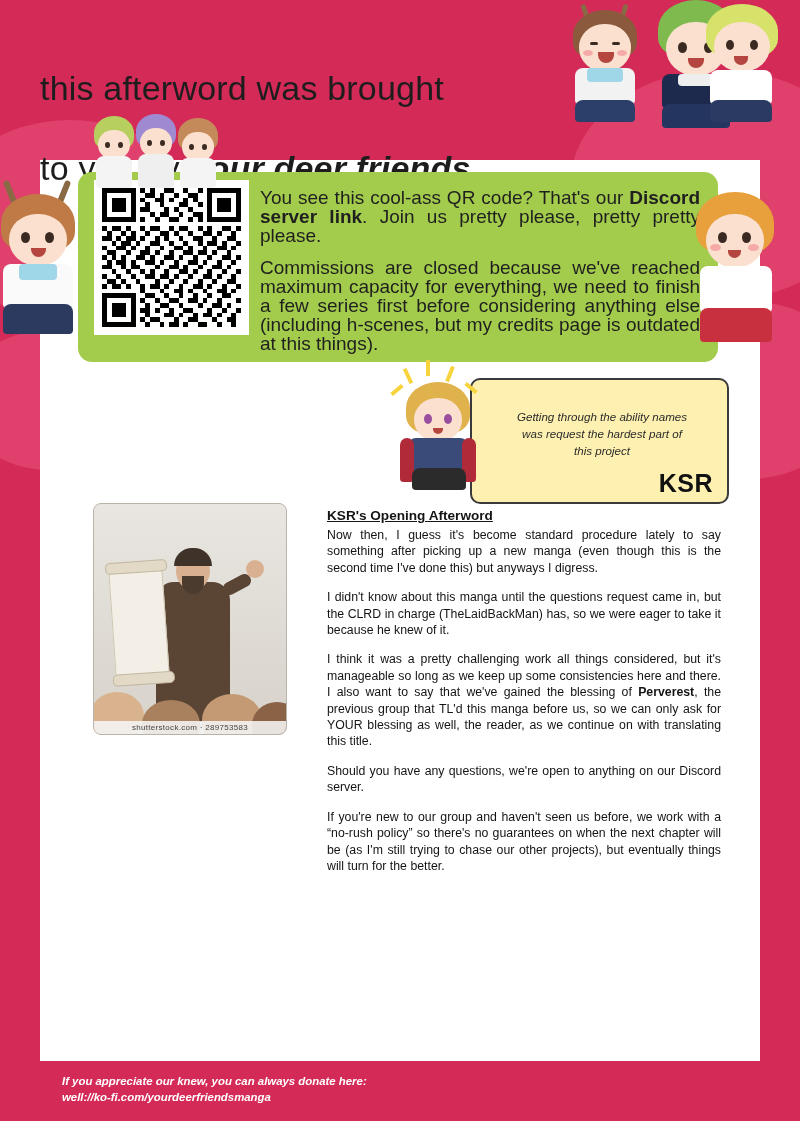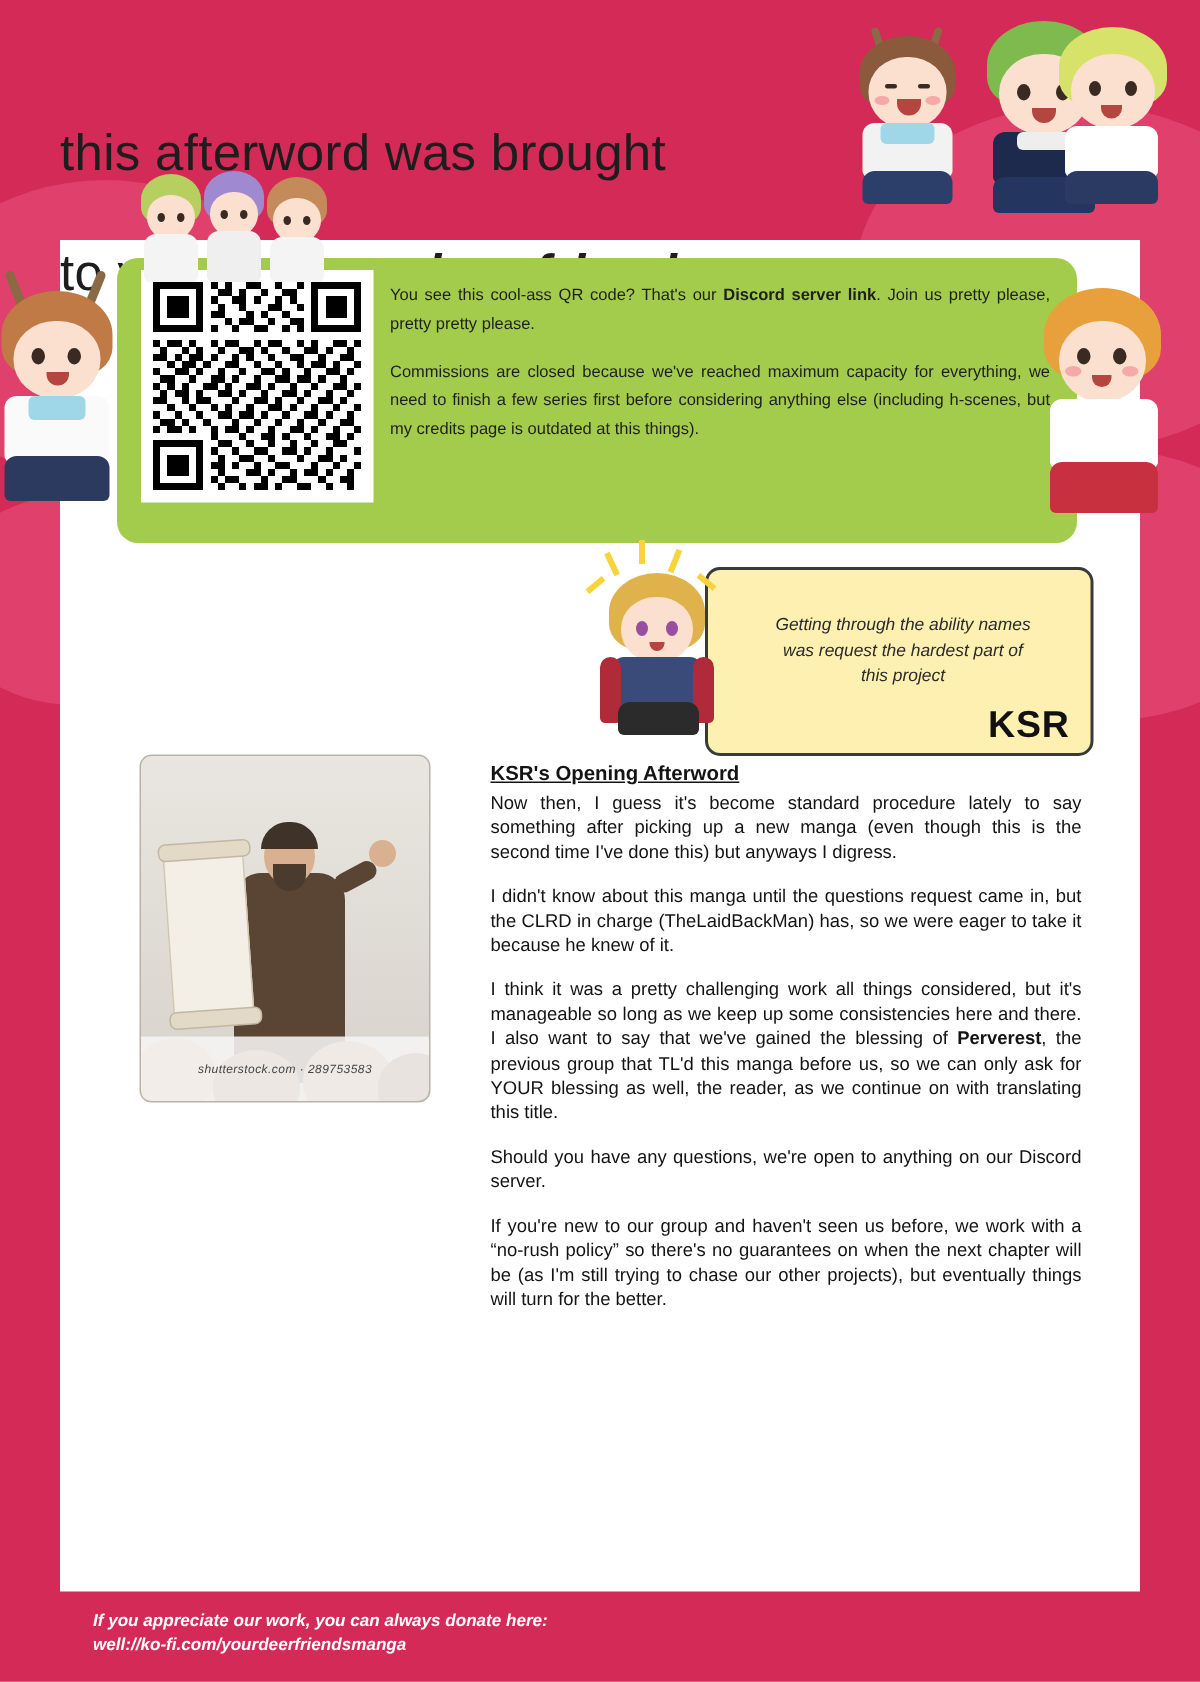--- a/index.html
+++ b/index.html
@@ -33,21 +33,20 @@
   .blob.b2 { width: 300px; height: 230px; right: -70px; top: 70px; }
   .blob.b3 { width: 240px; height: 180px; right: -60px; top: 300px; }
   .blob.b4 { width: 180px; height: 140px; left: -40px; top: 330px; }
 
   
   .header {
     position: absolute;
     left: 0; top: 0;
     width: 692px;
     height: 130px;
-    margin-top: 14px;
   }
   .header-title {
     position: absolute;
     left: 40px;
     top: 28px;
     color: #1d1d1d;
     font-size: 34px;
     line-height: 40px;
     font-weight: 400;
     letter-spacing: .2px;
@@ -95,21 +94,21 @@
     width: 139px;
     height: 139px;
     display: block;
   }
   .green-text {
     position: absolute;
     left: 182px;
     top: 16px;
     width: 440px;
     color: #1f1f1f;
-    font-size: 11px;
+    font-size: 19px;
     line-height: 19px;
     text-align: justify;
   }
   .green-text p { margin: 0 0 13px 0; }
   .green-text b { font-weight: 700; }
 
   
   .yellow-panel {
     position: absolute;
     left: 470px;
@@ -240,23 +239,22 @@
   .photo .scroll-top { top: -6px; }
   .photo .scroll-bot { bottom: -6px; }
   .photo-credit {
     position: absolute;
     left: 0; bottom: 0;
     width: 100%;
     background: rgba(245,245,245,.88);
     color: #444;
     font-size: 8px;
     text-align: center;
-    padding: 17px 0;
+    padding: 2px 0;
     letter-spacing: .3px;
-    font-style: italic;
   }
 
   
   .afterword {
     position: absolute;
     left: 327px;
     top: 508px;
     width: 394px;
     z-index: 6;
     color: #141414;
@@ -736,18 +734,18 @@
     <h2>KSR's Opening Afterword</h2>
     <p>Now then, I guess it's become standard procedure lately to say something after picking up a new manga (even though this is the second time I've done this) but anyways I digress.</p>
     <p>I didn't know about this manga until the questions request came in, but the CLRD in charge (TheLaidBackMan) has, so we were eager to take it because he knew of it.</p>
     <p><span>I think it was a pretty challenging work all things considered, but it's manageable so long as we keep up some consistencies here and there. I also want to say that we've gained the blessing of </span><b>Perverest</b><span>, the previous group that TL'd this manga before us, so we can only ask for YOUR blessing as well, the reader, as we continue on with translating this title.</span></p>
     <p>Should you have any questions, we're open to anything on our Discord server.</p>
     <p>If you're new to our group and haven't seen us before, we work with a “no-rush policy” so there's no guarantees on when the next chapter will be (as I'm still trying to chase our other projects), but eventually things will turn for the better.</p>
   </div>
 
   <div class="footer">
     <div class="footer-left">
-      <div>If you appreciate our work, you can always donate here:</div>
+      <div>If you appreciate our knew, you can always donate here:</div>
       <div>well://ko-fi.com/yourdeerfriendsmanga</div>
     </div>
   </div>
 
 </div>
 
 </body></html>

